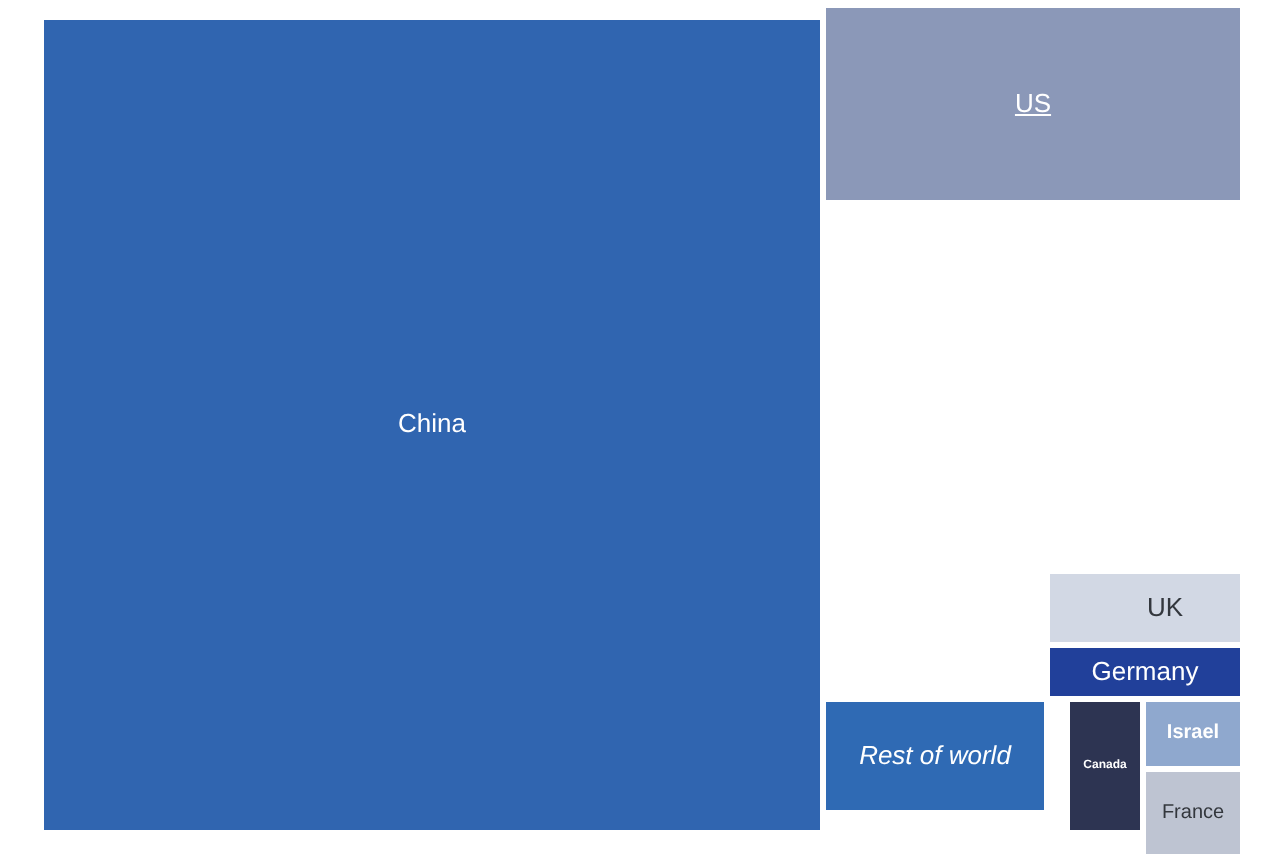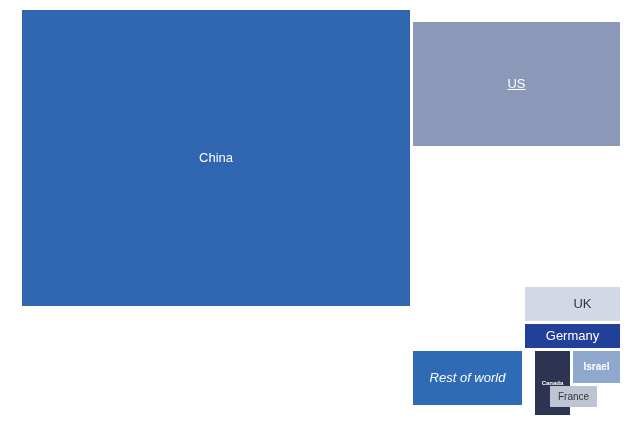--- a/index.html
+++ b/index.html
@@ -30,31 +30,31 @@
     overflow: hidden;
     line-height: 1.15;
   }
   .tile-label {
     display: block;
     padding: 0 2px;
     white-space: nowrap;
   }
 
   
-  #tile-china        { left: 22px;  top: 10px;  width: 388px; height: 296px; }
-  #tile-us           { left: 413px; top: 22px;  width: 207px; height: 124px; text-decoration: underline; }
+  #tile-china        { left: 22px;  top: 10px;  width: 388px; height: 405px; }
+  #tile-us           { left: 413px; top: 4px;  width: 207px; height: 96px; text-decoration: underline; }
   #tile-korea        { left: 413px; top: 137px; width: 207px; height: 88px;  }
   #tile-japan        { left: 413px; top: 228px; width: 109px; height: 110px; }
   #tile-restofworld  { left: 413px; top: 351px; width: 109px; height: 54px; font-style: italic;  }
   #tile-india        { left: 525px; top: 228px; width: 95px;  height: 56px;  }
   #tile-uk           { left: 525px; top: 287px; width: 95px;  height: 34px;  }
   #tile-germany      { left: 525px; top: 324px; width: 95px;  height: 24px;  }
   #tile-canada       { left: 535px; top: 351px; width: 35px;  height: 64px;  }
   #tile-israel       { left: 573px; top: 351px; width: 47px;  height: 32px;  }
-  #tile-france       { left: 550px; top: 386px; width: 47px;  height: 21px; text-align: center;  }
+  #tile-france       { left: 573px; top: 386px; width: 47px;  height: 41px; text-align: center;  }
 
   
   #tile-china .tile-label       { font-size: 13px; }
   #tile-us .tile-label          { font-size: 13px; }
   #tile-korea .tile-label       { font-size: 13px; }
   #tile-japan .tile-label       { font-size: 13px; }
   #tile-restofworld .tile-label { font-size: 13px; }
   #tile-india .tile-label       { font-size: 13px; }
   #tile-uk .tile-label          { font-size: 13px; }
   #tile-germany .tile-label     { font-size: 13px; }

